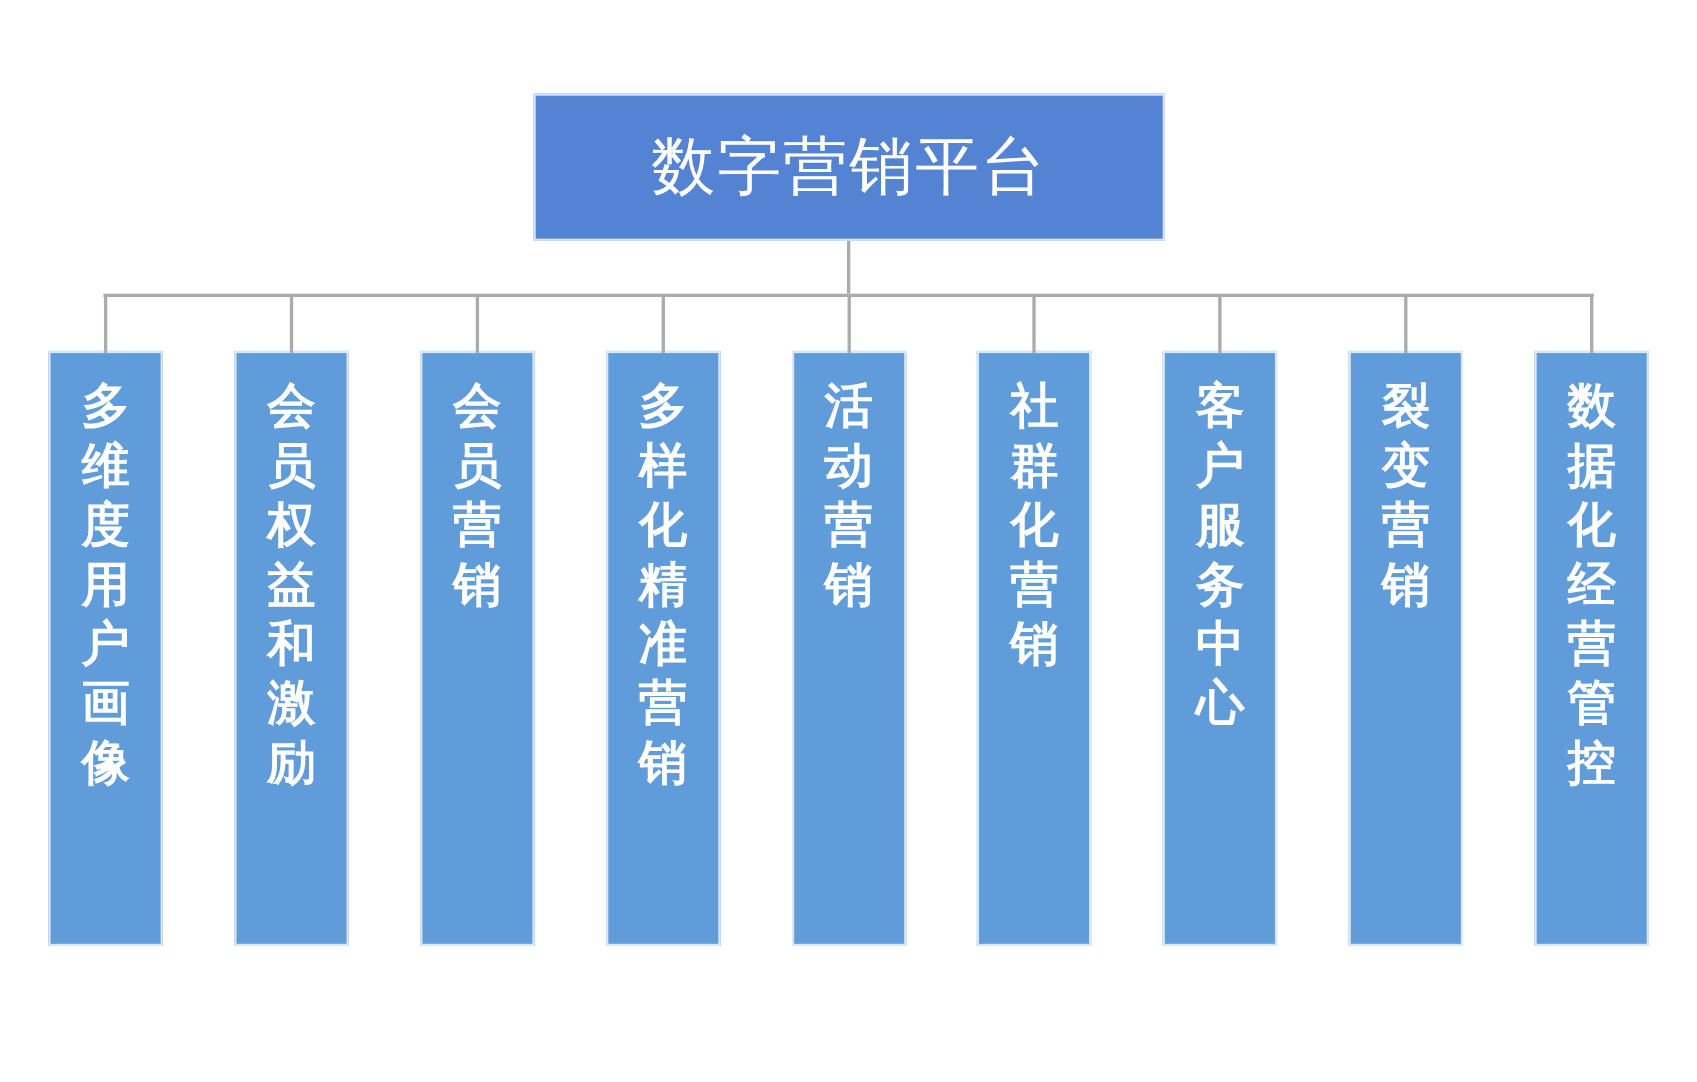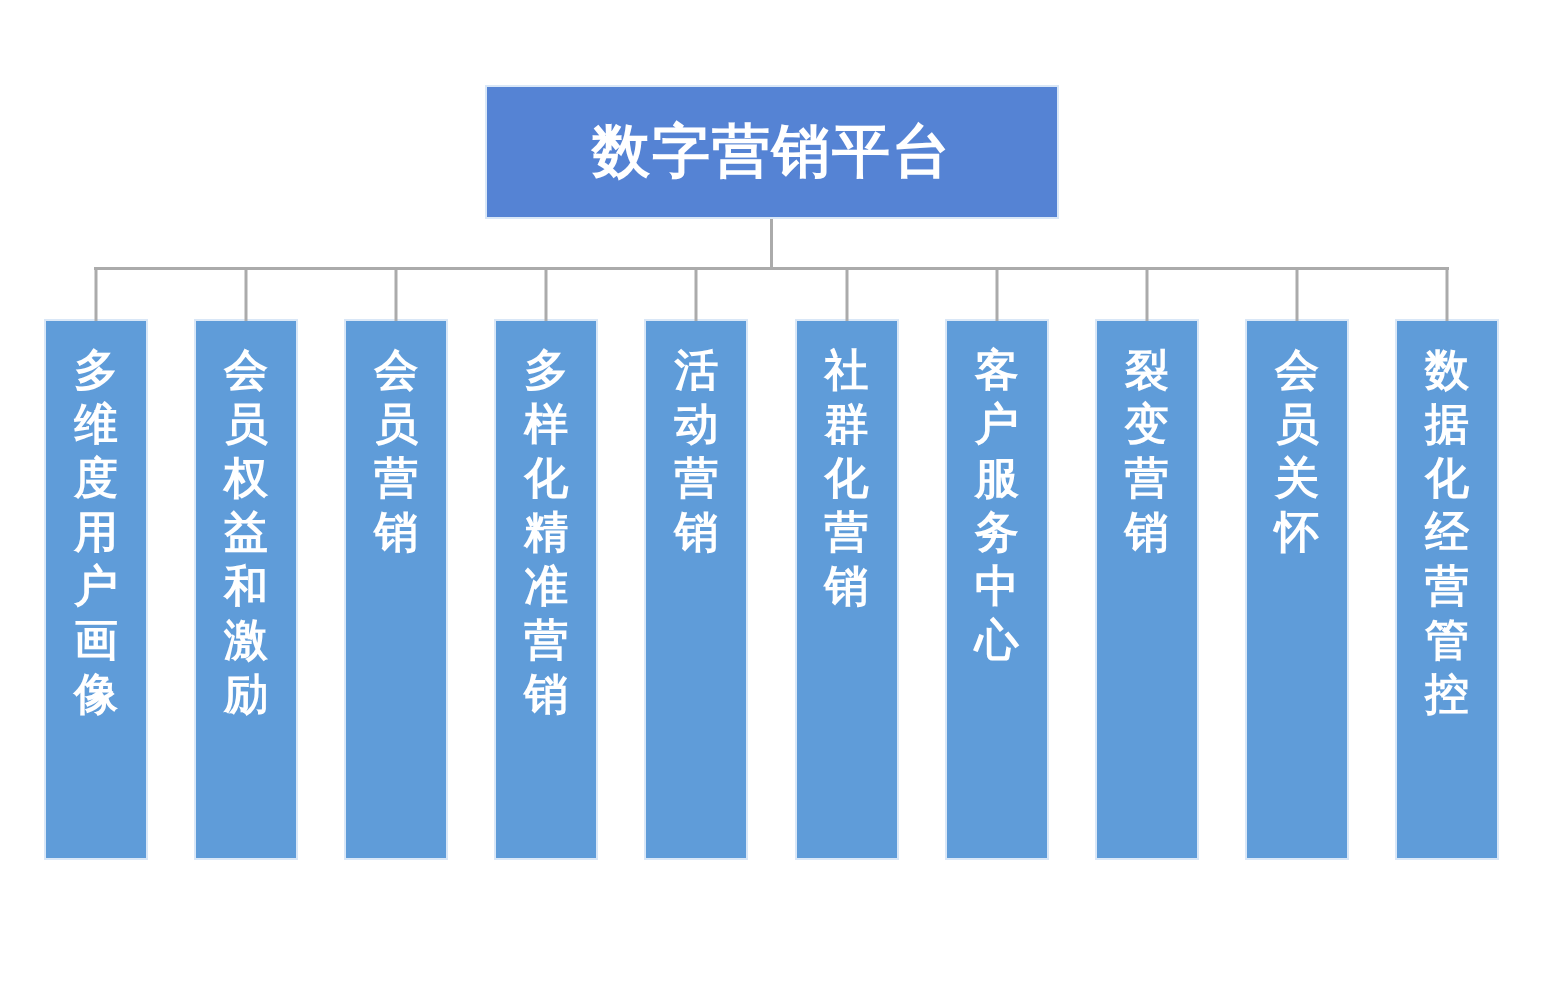--- a/index.html
+++ b/index.html
@@ -23,21 +23,21 @@
   .root-node{
     position:absolute;
     left:485px;top:85px;width:574px;height:134px;
     background:var(--root-fill);
     border:2px solid var(--box-border);
     display:flex;align-items:center;justify-content:center;
   }
   .root-label{
     color:var(--text);
     font-size:58px;
-    font-weight:700;
+    font-weight:400;
     letter-spacing:2px;
     white-space:nowrap;
   }
   
   .stem{
     position:absolute;
     left:770px;top:219px;width:3px;height:48px;
     background:var(--connector);
   }
   .hline{
@@ -117,21 +117,17 @@
       <div class="child-node">
       <div class="drop"></div>
       <div class="vlabel">客户服务中心</div>
     </div>
       <div class="child-node">
       <div class="drop"></div>
       <div class="vlabel">裂变营销</div>
     </div>
       <div class="child-node">
       <div class="drop"></div>
-      <div class="vlabel">会员关怀</div>
-    </div>
-      <div class="child-node">
-      <div class="drop"></div>
       <div class="vlabel">数据化经营管控</div>
     </div>
     </div>
 
 </div>
 
 </body></html>

